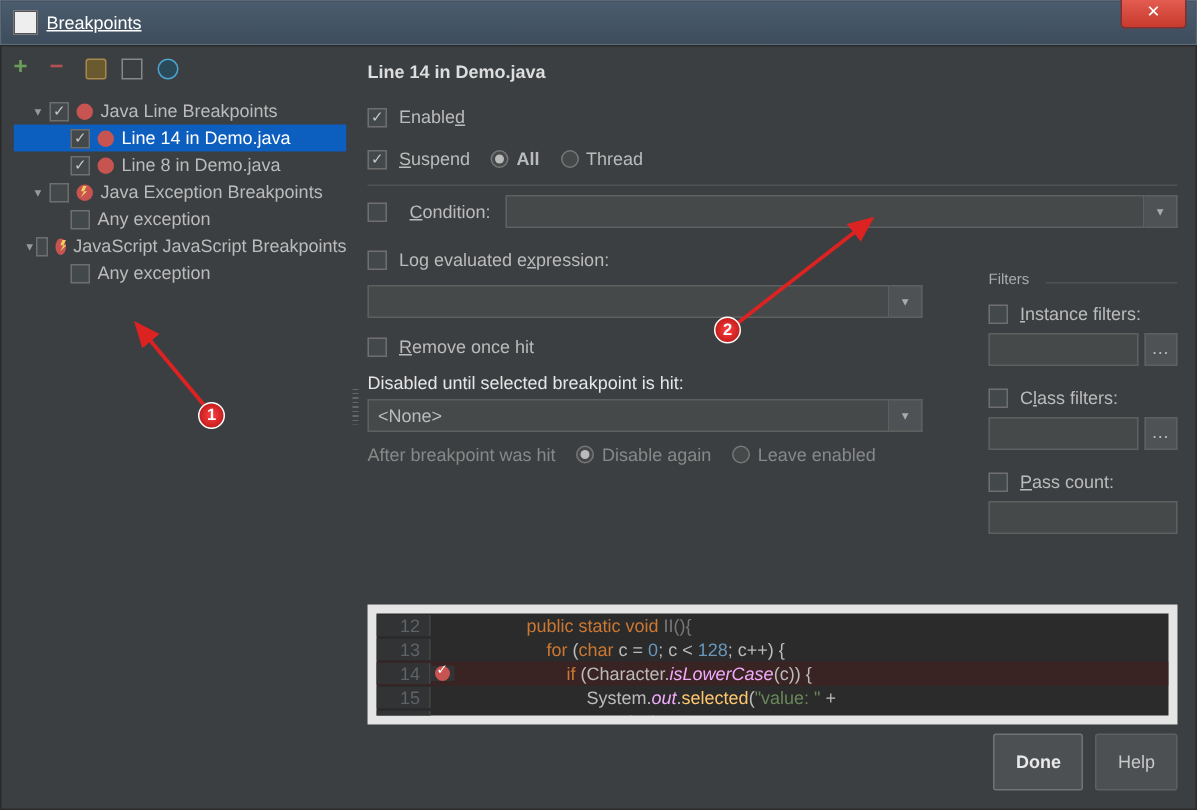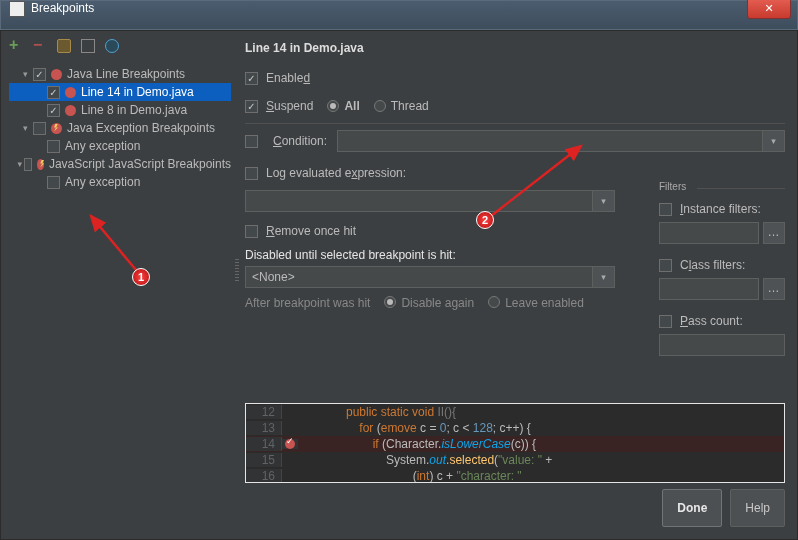--- a/index.html
+++ b/index.html
@@ -1,17 +1,17 @@
 <!DOCTYPE html>
 <html><head>
 <meta charset="utf-8">
 <style>
   *{box-sizing:border-box;font-family:"Segoe UI",Tahoma,sans-serif;}
   body{margin:0;background:#1e1e1e;width:798px;height:540px;overflow:hidden;font-size:12px;color:#bbbbbb;}
-  .titlebar{height:30px;background:linear-gradient(#4a5c6e,#3e4d5c);border:1px solid #5a6a7a;color:#fff;display:flex;align-items:flex-start;padding:0 0 0 8px;position:relative;}
+  .titlebar{height:30px;background:linear-gradient(#4a5c6e,#3e4d5c);border:1px solid #5a6a7a;color:#fff;display:flex;align-items:center;padding:0 0 0 8px;position:relative;text-decoration:underline;}
   .titlebar .icon{width:16px;height:16px;background:#eee;border:1px solid #555;margin-right:6px;}
   .titlebar .title{flex:1;}
   .closebtn{position:absolute;right:6px;top:-2px;width:44px;height:20px;background:linear-gradient(#e25c4f,#c83a2e);border:1px solid #803030;border-radius:0 0 3px 3px;color:#fff;text-align:center;font-size:11px;line-height:16px;}
   .body{position:absolute;top:30px;left:0;right:0;bottom:0;background:#3c3f41;border:1px solid #2b2b2b;}
   .toolbar{position:absolute;left:8px;top:8px;display:flex;gap:10px;align-items:center;}
   .toolbar span{width:14px;height:14px;display:inline-block;}
   .ico-add{color:#6a9e58;font-weight:bold;font-size:16px;line-height:12px;}
   .ico-sub{color:#b05050;font-weight:bold;font-size:16px;line-height:12px;}
   .ico-box{border:1px solid #a88a4a;background:#6b5a30;border-radius:2px;}
   .ico-copy{border:1px solid #888;}
@@ -41,32 +41,32 @@
   .combo .fld{flex:1;}
   .combo .arr{width:22px;height:22px;background:#4e5254;border:1px solid #5e6060;border-left:none;display:flex;align-items:center;justify-content:center;color:#aaa;font-size:9px;}
   .condrow{display:flex;align-items:center;gap:10px;margin-bottom:10px;}
   .condrow .combo{flex:1;}
   .filters{position:absolute;right:0;top:140px;width:126px;}
   .filters .ftitle{color:#aaa;font-size:10px;margin-bottom:6px;}
   .filters .optrow{margin-bottom:2px;}
   .filters .fwrap{display:flex;gap:4px;margin-bottom:10px;}
   .filters .fld{flex:1;}
   .sq{width:22px;height:22px;background:#4e5254;border:1px solid #5e6060;text-align:center;line-height:18px;color:#bbb;letter-spacing:1px;}
-  .aftrow{display:flex;align-items:flex-start;margin-top:8px;color:#888;}
-  .code{position:absolute;left:0;right:0;bottom:0;height:80px;background:#2b2b2b;border:1px solid #e5e5e5;font-family:Consolas,monospace;font-size:12px;overflow:hidden;}
+  .aftrow{display:flex;align-items:center;margin-top:8px;color:#888;}
+  .code{position:absolute;left:0;right:0;bottom:0;height:80px;background:#2b2b2b;border:6px solid #e5e5e5;font-family:Consolas,monospace;font-size:12px;overflow:hidden;}
   .cl{display:flex;height:16px;align-items:center;}
   .gut{width:36px;text-align:right;padding-right:6px;color:#606366;background:#313335;border-right:1px solid #444;}
   .gic{width:16px;background:#313335;display:flex;align-items:center;justify-content:center;}
   .bpmark{width:10px;height:10px;border-radius:50%;background:#c75450;display:inline-block;position:relative;}
   .bpmark::after{content:"✓";position:absolute;left:1px;top:-3px;font-size:9px;color:#fff;}
   .ctxt{padding-left:8px;white-space:pre;}
   .kw{color:#cc7832;}
   .str{color:#6a8759;}
   .fn{color:#ffc66d;}
-  .it{font-style:italic;color:#0ea5e9;}
+  .it{font-style:italic;color:#f0abfc;}
   .num{color:#6897bb;}
   .hl{background:#3a2323;}
   .sep{height:1px;background:#515151;margin:6px 0;}
   .btns{position:absolute;right:12px;bottom:12px;display:flex;gap:8px;}
   .btn{height:38px;padding:0 14px;background:#4c5052;border:1px solid #5e6060;color:#c8c8c8;display:flex;align-items:center;border-radius:2px;}
   .btn.primary{font-weight:bold;color:#e8e8e8;border-color:#707476;}
   .handle{position:absolute;left:234px;top:228px;width:4px;height:24px;background:repeating-linear-gradient(#666,#666 1px,#3c3f41 1px,#3c3f41 3px);}
   
   .ann-badge{position:absolute;width:18px;height:18px;border-radius:50%;background:radial-gradient(#ff4040,#b01010);border:1px solid #fff;color:#fff;font-size:11px;font-weight:bold;text-align:center;line-height:17px;z-index:20;}
   .arrow{position:absolute;z-index:19;}
@@ -224,21 +224,21 @@
 
     <div class="code">
       <div class="cl">
           <span class="gut">12</span>
           <span class="gic"></span>
           <span class="ctxt" style="color:#777;text-align:right;">            <span class="kw">public static void</span> II(){</span>
         </div>
       <div class="cl">
           <span class="gut">13</span>
           <span class="gic"></span>
-          <span class="ctxt">                <span class="kw">for</span> (<span class="kw">emove</span> c = <span class="num">0</span>; c &lt; <span class="num">128</span>; c++) {</span>
+          <span class="ctxt">                <span class="kw">for</span> (<span class="kw">char</span> c = <span class="num">0</span>; c &lt; <span class="num">128</span>; c++) {</span>
         </div>
       <div class="cl hl">
           <span class="gut">14</span>
           <span class="gic">
             <span class="bpmark"></span>
           </span>
           <span class="ctxt">                    <span class="kw">if</span> (Character.<span class="it">isLowerCase</span>(c)) {</span>
         </div>
       <div class="cl">
           <span class="gut">15</span>

